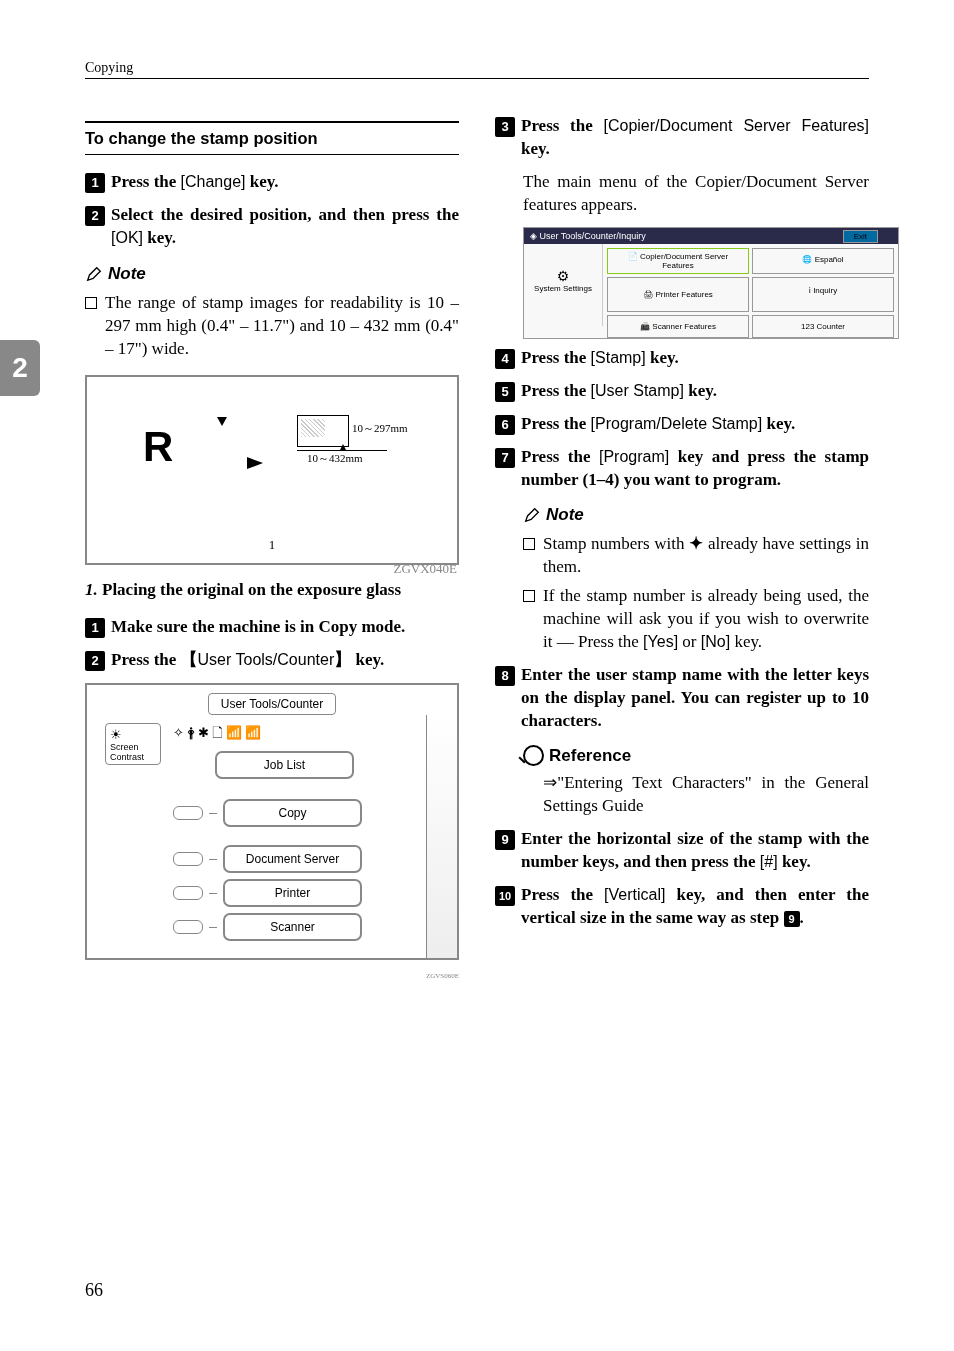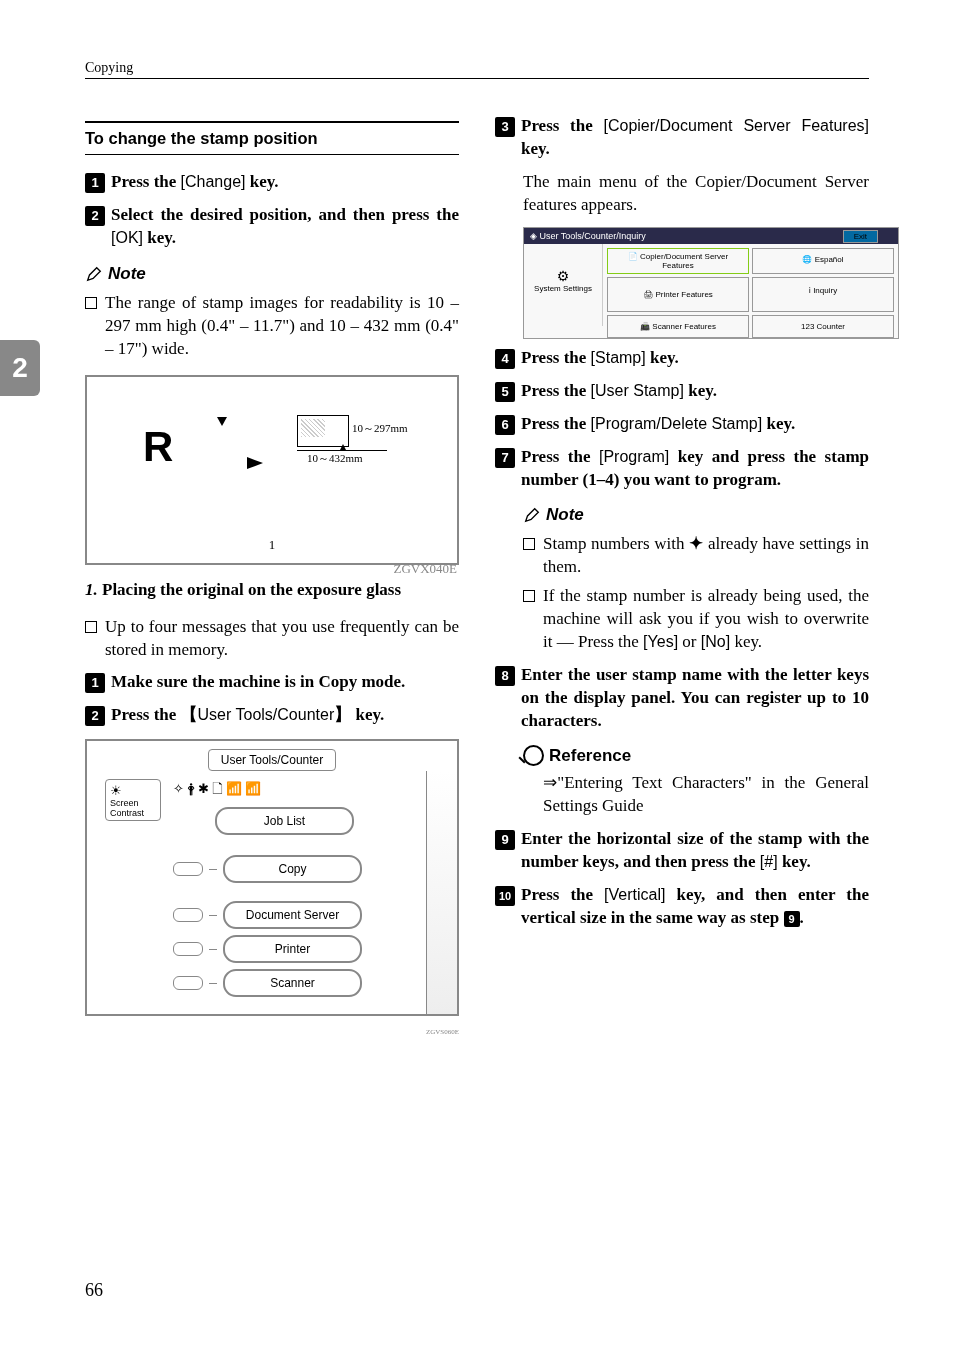--- a/index.html
+++ b/index.html
@@ -19,21 +19,21 @@
 .bul{display:flex;align-items:flex-start;gap:8px;font-size:17px;line-height:1.35;margin:6px 0;text-align:justify}
 .sq{width:10px;height:10px;border:1.5px solid #000;flex-shrink:0;margin-top:5px}
 .fig{border:2px solid #888;padding:24px 16px;margin:14px 0;position:relative;height:190px;box-sizing:border-box}
 .figr{font-family:Arial,sans-serif;font-weight:bold;font-size:42px;position:absolute;left:56px;top:46px}
 .figsq{position:absolute;left:210px;top:38px;width:120px;height:100px}
 .figlbl{position:absolute;font-size:11px}
 .figcap{position:absolute;bottom:10px;left:50%;transform:translateX(-50%);font-size:13px}
 .figid{position:absolute;right:0;bottom:-14px;font-size:13px;color:#888}
 .it{margin:14px 0;font-size:17px;line-height:1.35}
 .panel{border:2.5px solid #888;margin:12px 0;padding:14px 18px;position:relative}
-.pbtn{border:2px solid #888;border-radius:13px;padding:5px 10px;font-size:12px;font-family:Arial,sans-serif;margin:5px 0;display:block;width:115px;text-align:center}
+.pbtn{border:2px solid #888;border-radius:7px;padding:5px 10px;font-size:12px;font-family:Arial,sans-serif;margin:5px 0;display:block;width:115px;text-align:center}
 .plbl{border:1.5px solid #888;border-radius:4px;padding:3px 12px;font-size:12px;font-family:Arial,sans-serif;display:inline-block}
 .sc{position:relative;width:100%;height:110px;margin:10px 0}
 .scimg{width:100%;height:100%;background:#f8f8f8;border:1px solid #999}
 .rh{font-family:Arial,sans-serif;font-weight:bold;font-size:17px;display:flex;align-items:flex-end;gap:5px;margin:12px 0 6px 0}
 .mag{width:17px;height:17px;border:2px solid #000;border-radius:50%;position:relative}
 .mag:after{content:'';position:absolute;width:8px;height:2px;background:#000;left:-7px;top:12px;transform:rotate(45deg)}
 .ind{padding-left:28px}
 .diamond-arrow{font-family:Arial,sans-serif;font-weight:bold}
 .pn{position:absolute;left:85px;bottom:50px;font-size:18px}
 .arrowdn{display:inline-block;width:0;height:0;border-left:5px solid transparent;border-right:5px solid transparent;border-top:9px solid #000}
@@ -86,24 +86,20 @@
         <span class="arrowup" style="position:absolute;left:43px;top:-7px"></span>
       </div>
       <span class="figlbl" style="left:10px;top:36px">10～432mm</span>
     </div>
     <span class="figcap">1</span>
     <span class="figid">ZGVX040E</span>
   </div>
 
   <div class="it"><b><i><span>1.</span></i> <span>Placing the original on the exposure glass</span></b></div>
 
-  <div class="bul">
-    <span class="sq"></span>
-    <span>Up to four messages that you use frequently can be stored in memory.</span>
-  </div>
 
   <div class="step">
     <span class="nbox">1</span>
     <span class="txt"><b>Make sure the machine is in Copy mode.</b></span>
   </div>
 
   <div class="step">
     <span class="nbox">2</span>
     <span class="txt"><b><span>Press the </span>【<span class="bk">User Tools/Counter</span>】<span> key.</span></b></span>
   </div>

